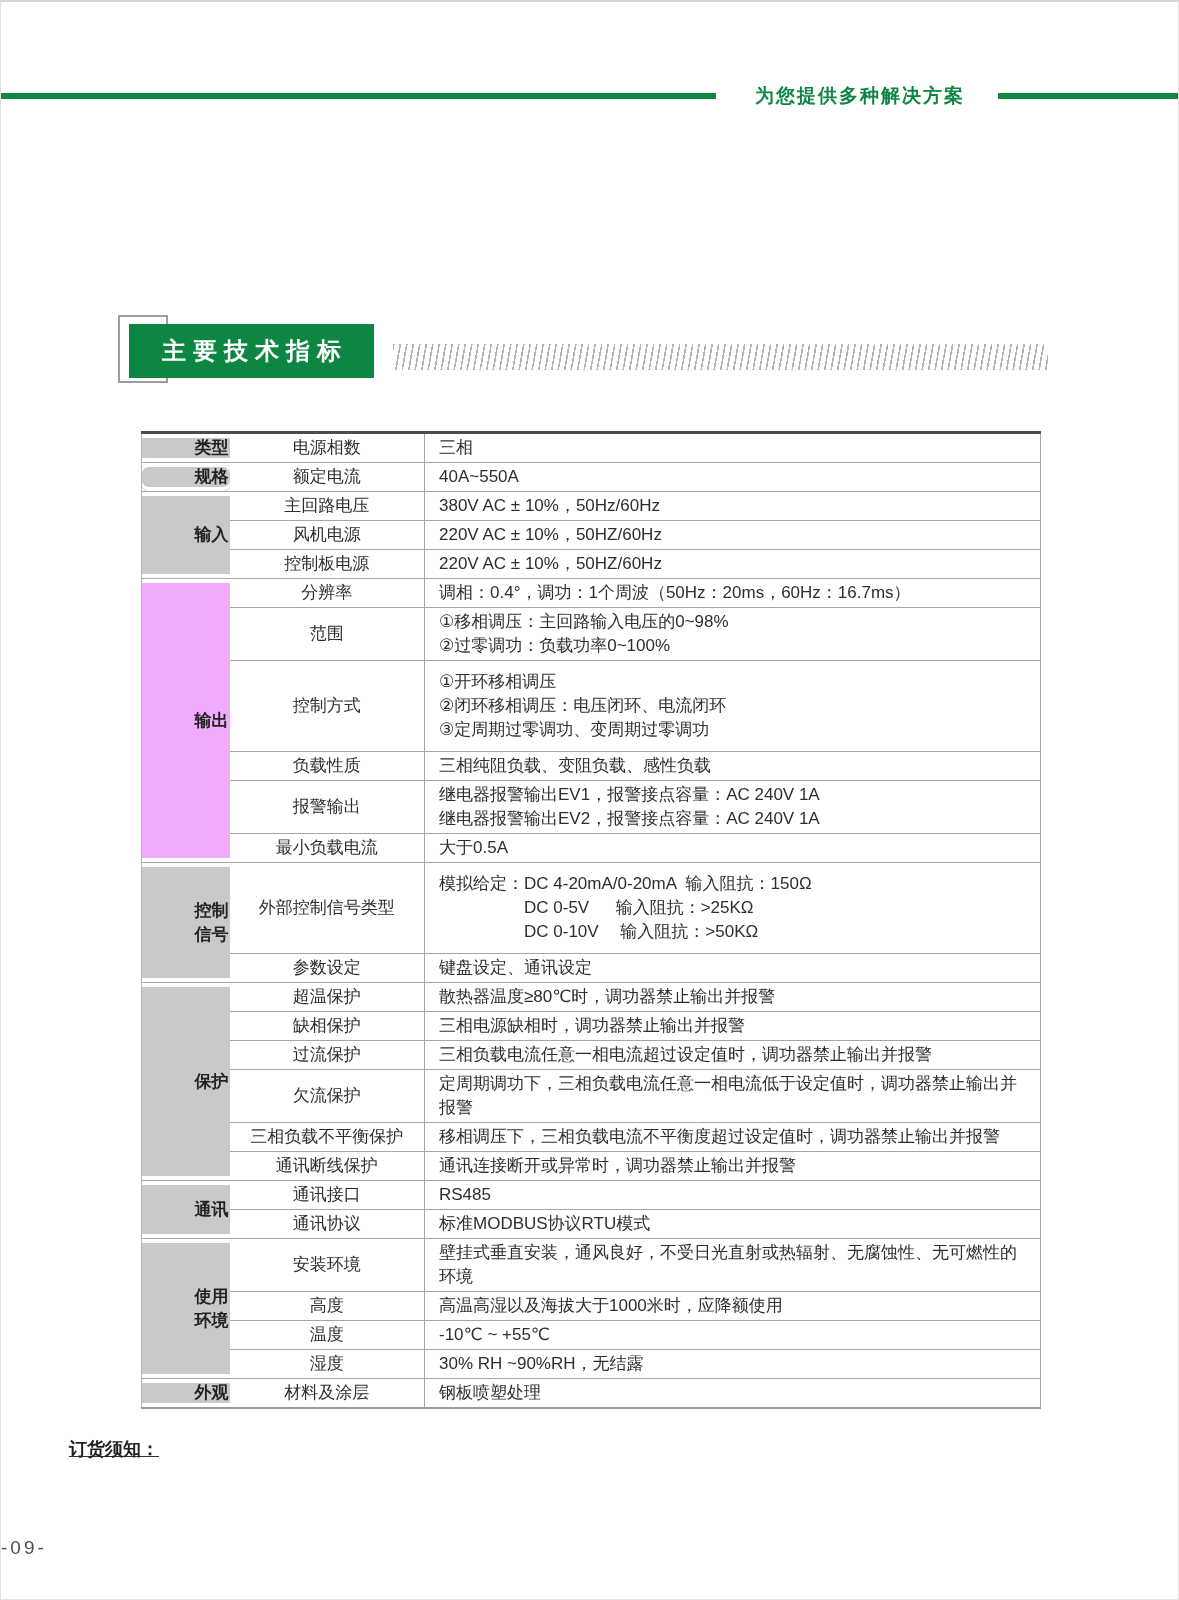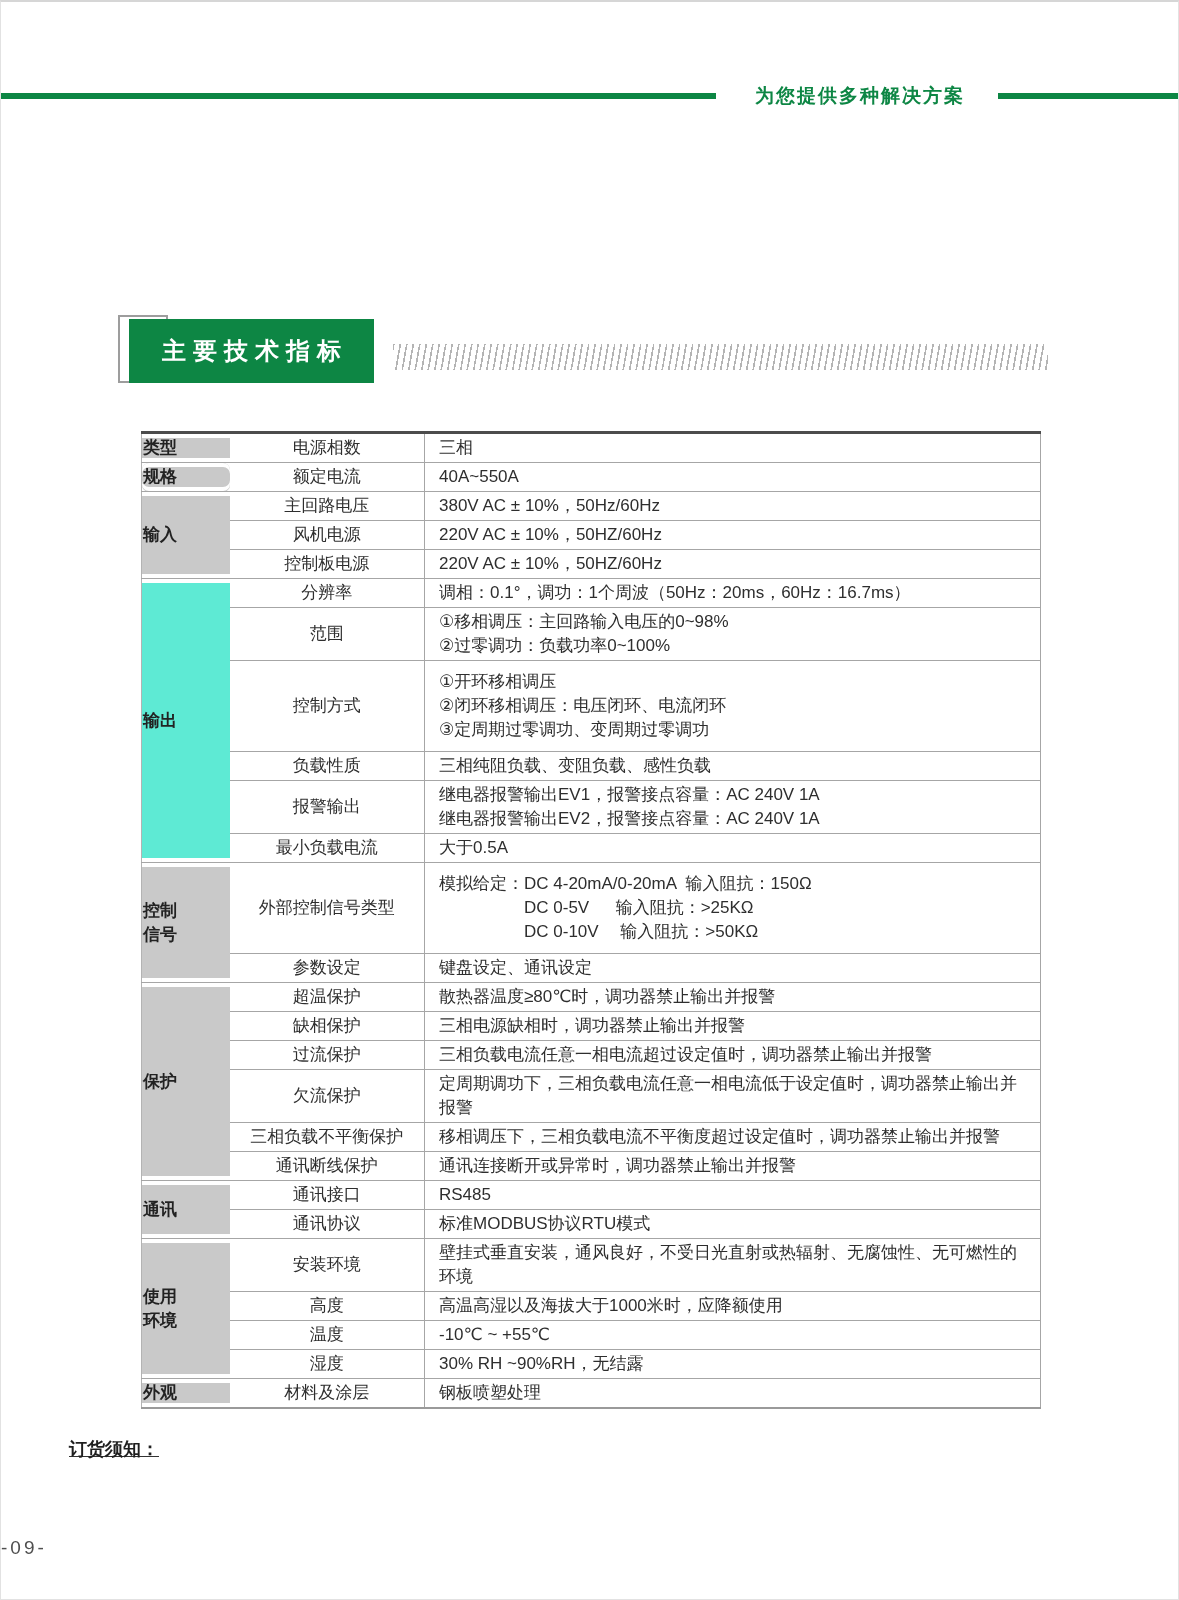--- a/index.html
+++ b/index.html
@@ -38,21 +38,21 @@
   }
   .title-bracket {
     position: absolute; left: 0; top: -12px;
     width: 46px; height: 64px;
     border: 2px solid #9d9d9d;
     background: transparent;
   }
   .title-box {
     position: relative; z-index: 1;
     margin-left: 11px;
-    width: 245px; height: 64px;
+    width: 245px; height: 54px;
     background: var(--brand-green, #0d8644);
     color: #fff;
     display: flex; align-items: center; justify-content: center;
     font-size: 24px; font-weight: bold; letter-spacing: 7px;
     text-indent: 7px;
   }
   .hatch {
     margin-left: 19px; margin-top: 12px;
     width: 655px; height: 26px;
     background: repeating-linear-gradient(100deg,
@@ -68,21 +68,21 @@
     margin: 56px 0 0 140px;
     border-top: 3px solid #4c4c4c;
     border-bottom: 2px solid #9a9a9a;
   }
   col.c1 { width: 88px; }
   col.c2 { width: 195px; }
   col.c3 { width: 616px; }
   td { font-size: 17px; vertical-align: middle; }
   td.cat {
     background: #c9c9c9;
-    text-align: left;
+    text-align: right;
     font-weight: bold;
     color: #222;
     line-height: 24px;
     white-space: pre-line;
     border-left: 1px solid #b3b3b3;
     border-bottom: 1px solid #a6a6a6;
     box-shadow: inset 0 4px 0 #ffffff, inset 0 -4px 0 #ffffff;
   }
   td.param {
     text-align: center;
@@ -152,23 +152,23 @@
       </tr>
       <tr>
         <td class="param">风机电源</td>
         <td class="value">220V AC ± 10%，50HZ/60Hz</td>
       </tr>
       <tr>
         <td class="param">控制板电源</td>
         <td class="value">220V AC ± 10%，50HZ/60Hz</td>
       </tr>
       <tr>
-        <td class="cat" rowspan="6" style="background: #5eead4; font-family: Liberation Serif, serif;">输出</td>
+        <td class="cat" rowspan="6" style="background: #f0abfc; font-family: Liberation Serif, serif;">输出</td>
         <td class="param">分辨率</td>
-        <td class="value">调相：0.1°，调功：1个周波（50Hz：20ms，60Hz：16.7ms）</td>
+        <td class="value">调相：0.4°，调功：1个周波（50Hz：20ms，60Hz：16.7ms）</td>
       </tr>
       <tr>
         <td class="param">范围</td>
         <td class="value">①移相调压：主回路输入电压的0~98%
 ②过零调功：负载功率0~100%</td>
       </tr>
       <tr>
         <td class="param">控制方式</td>
         <td class="value tall">①开环移相调压
 ②闭环移相调压：电压闭环、电流闭环

